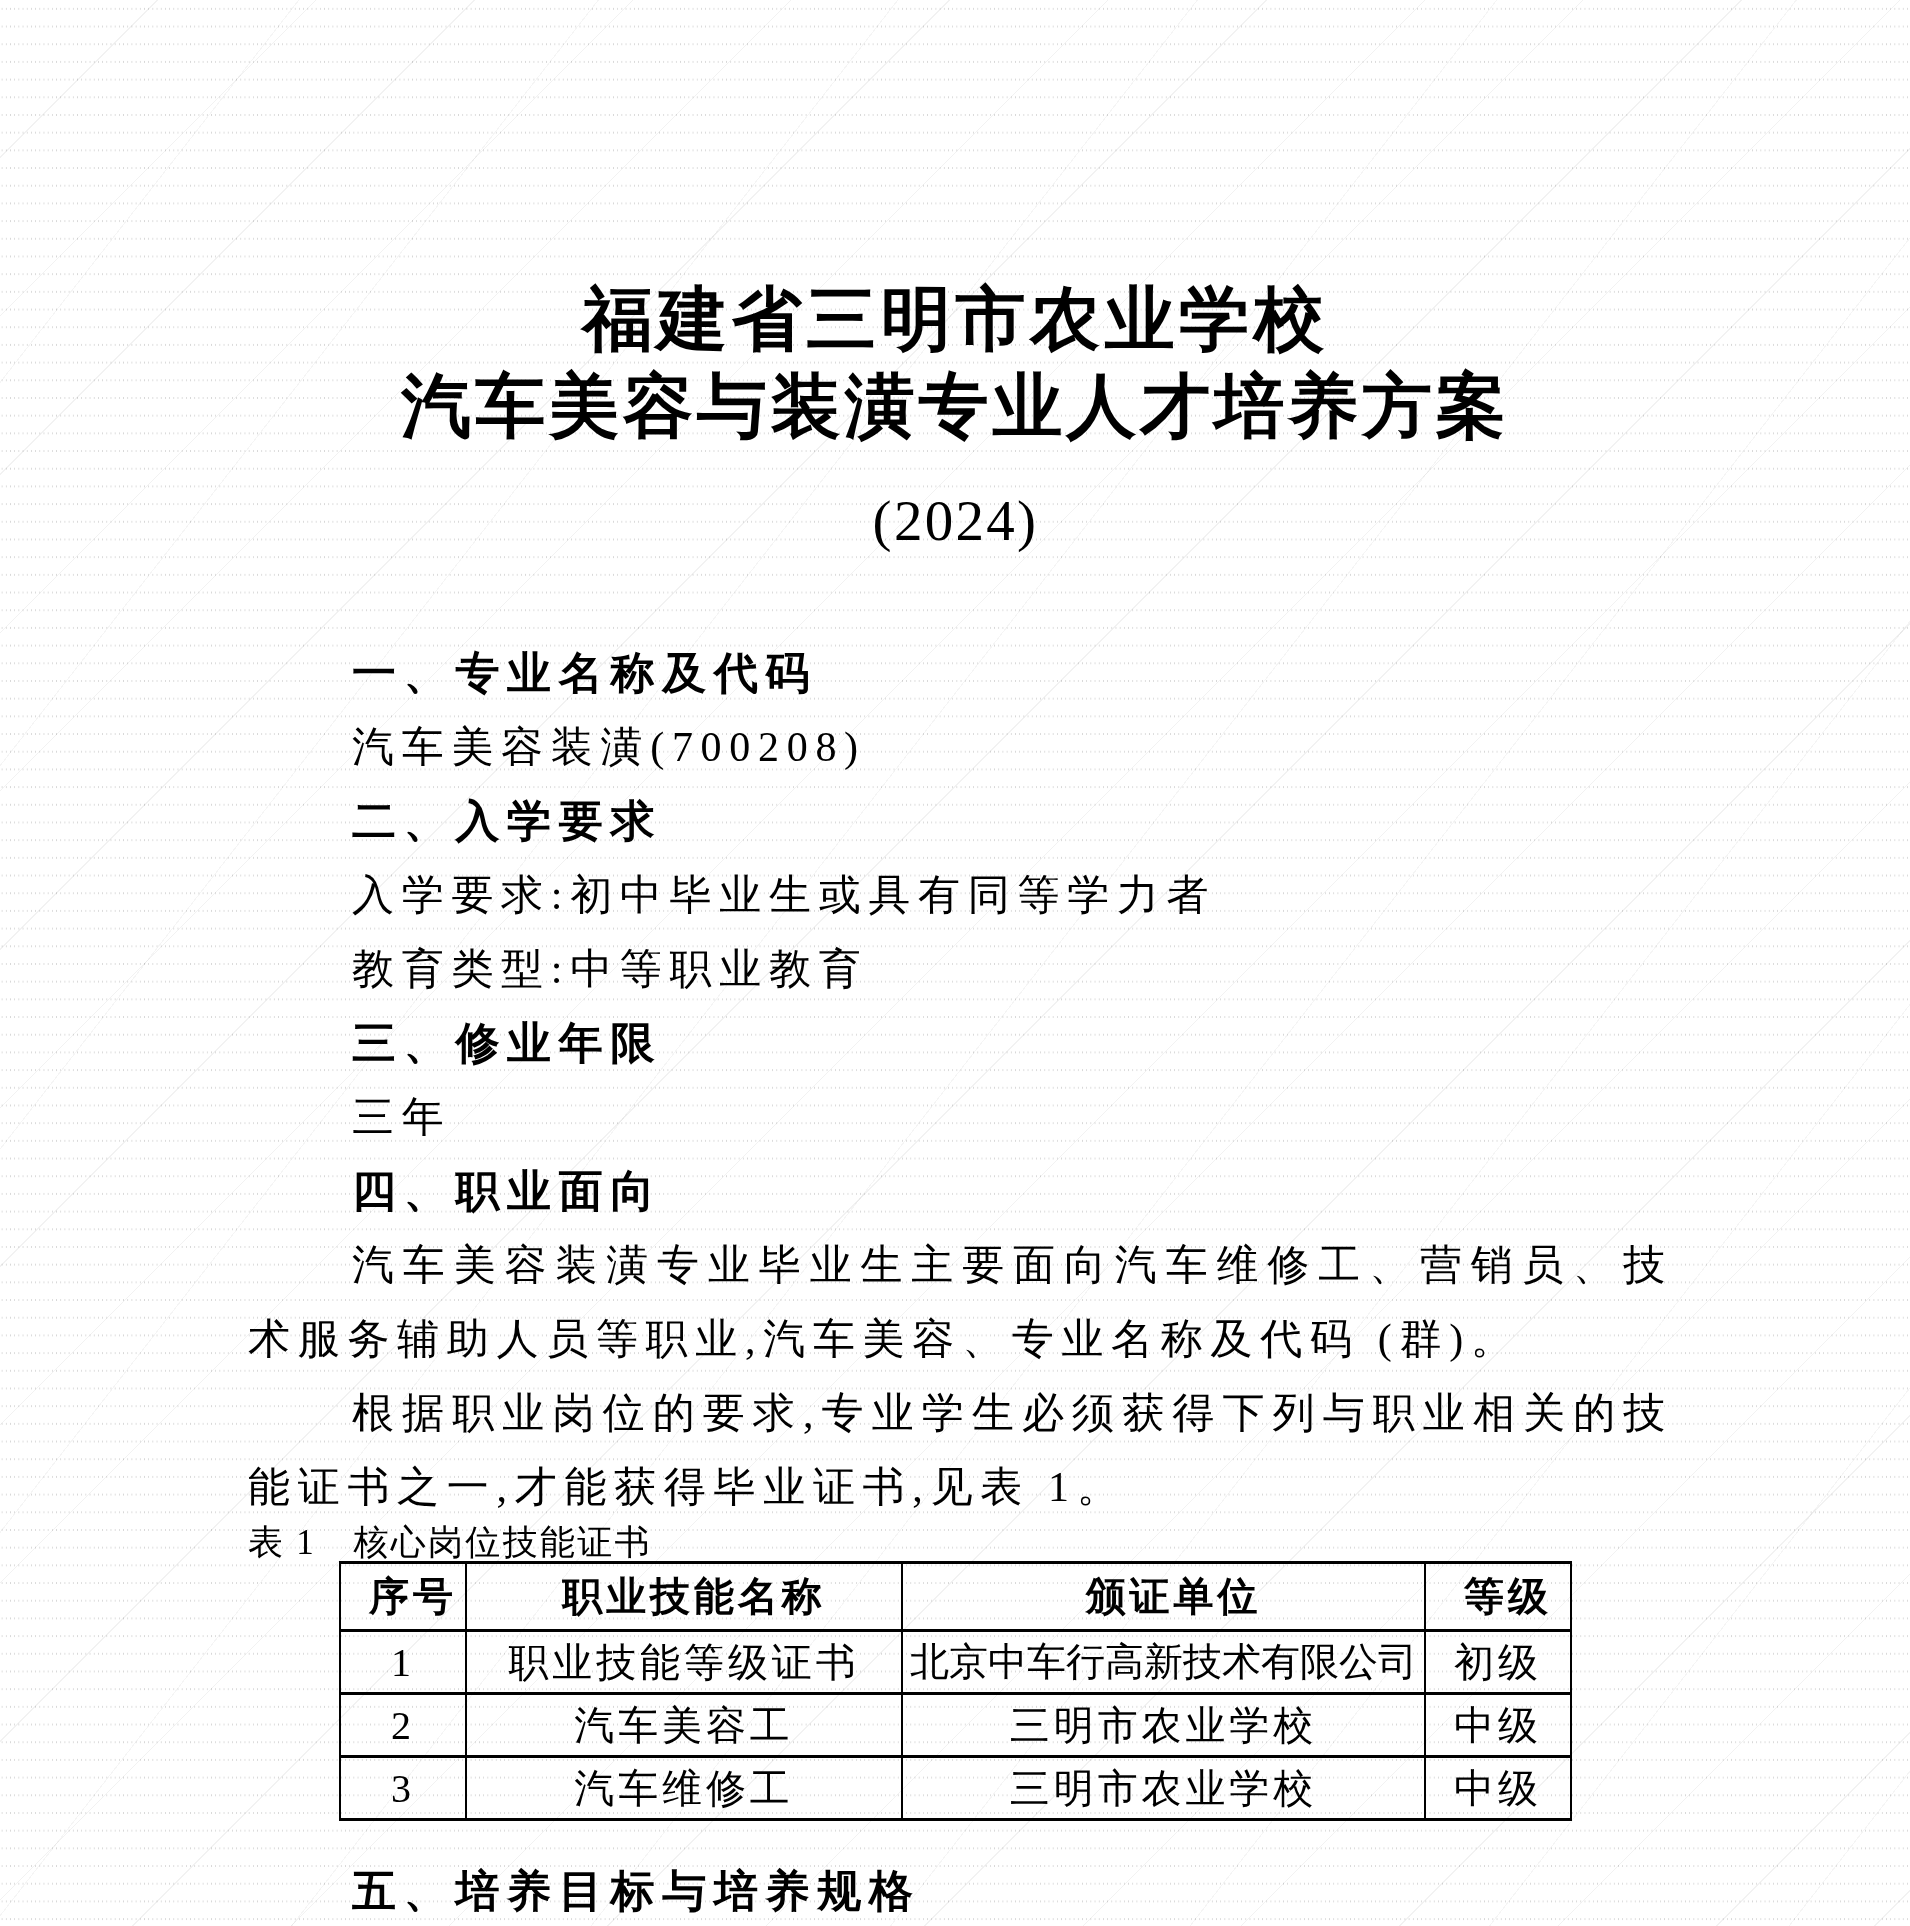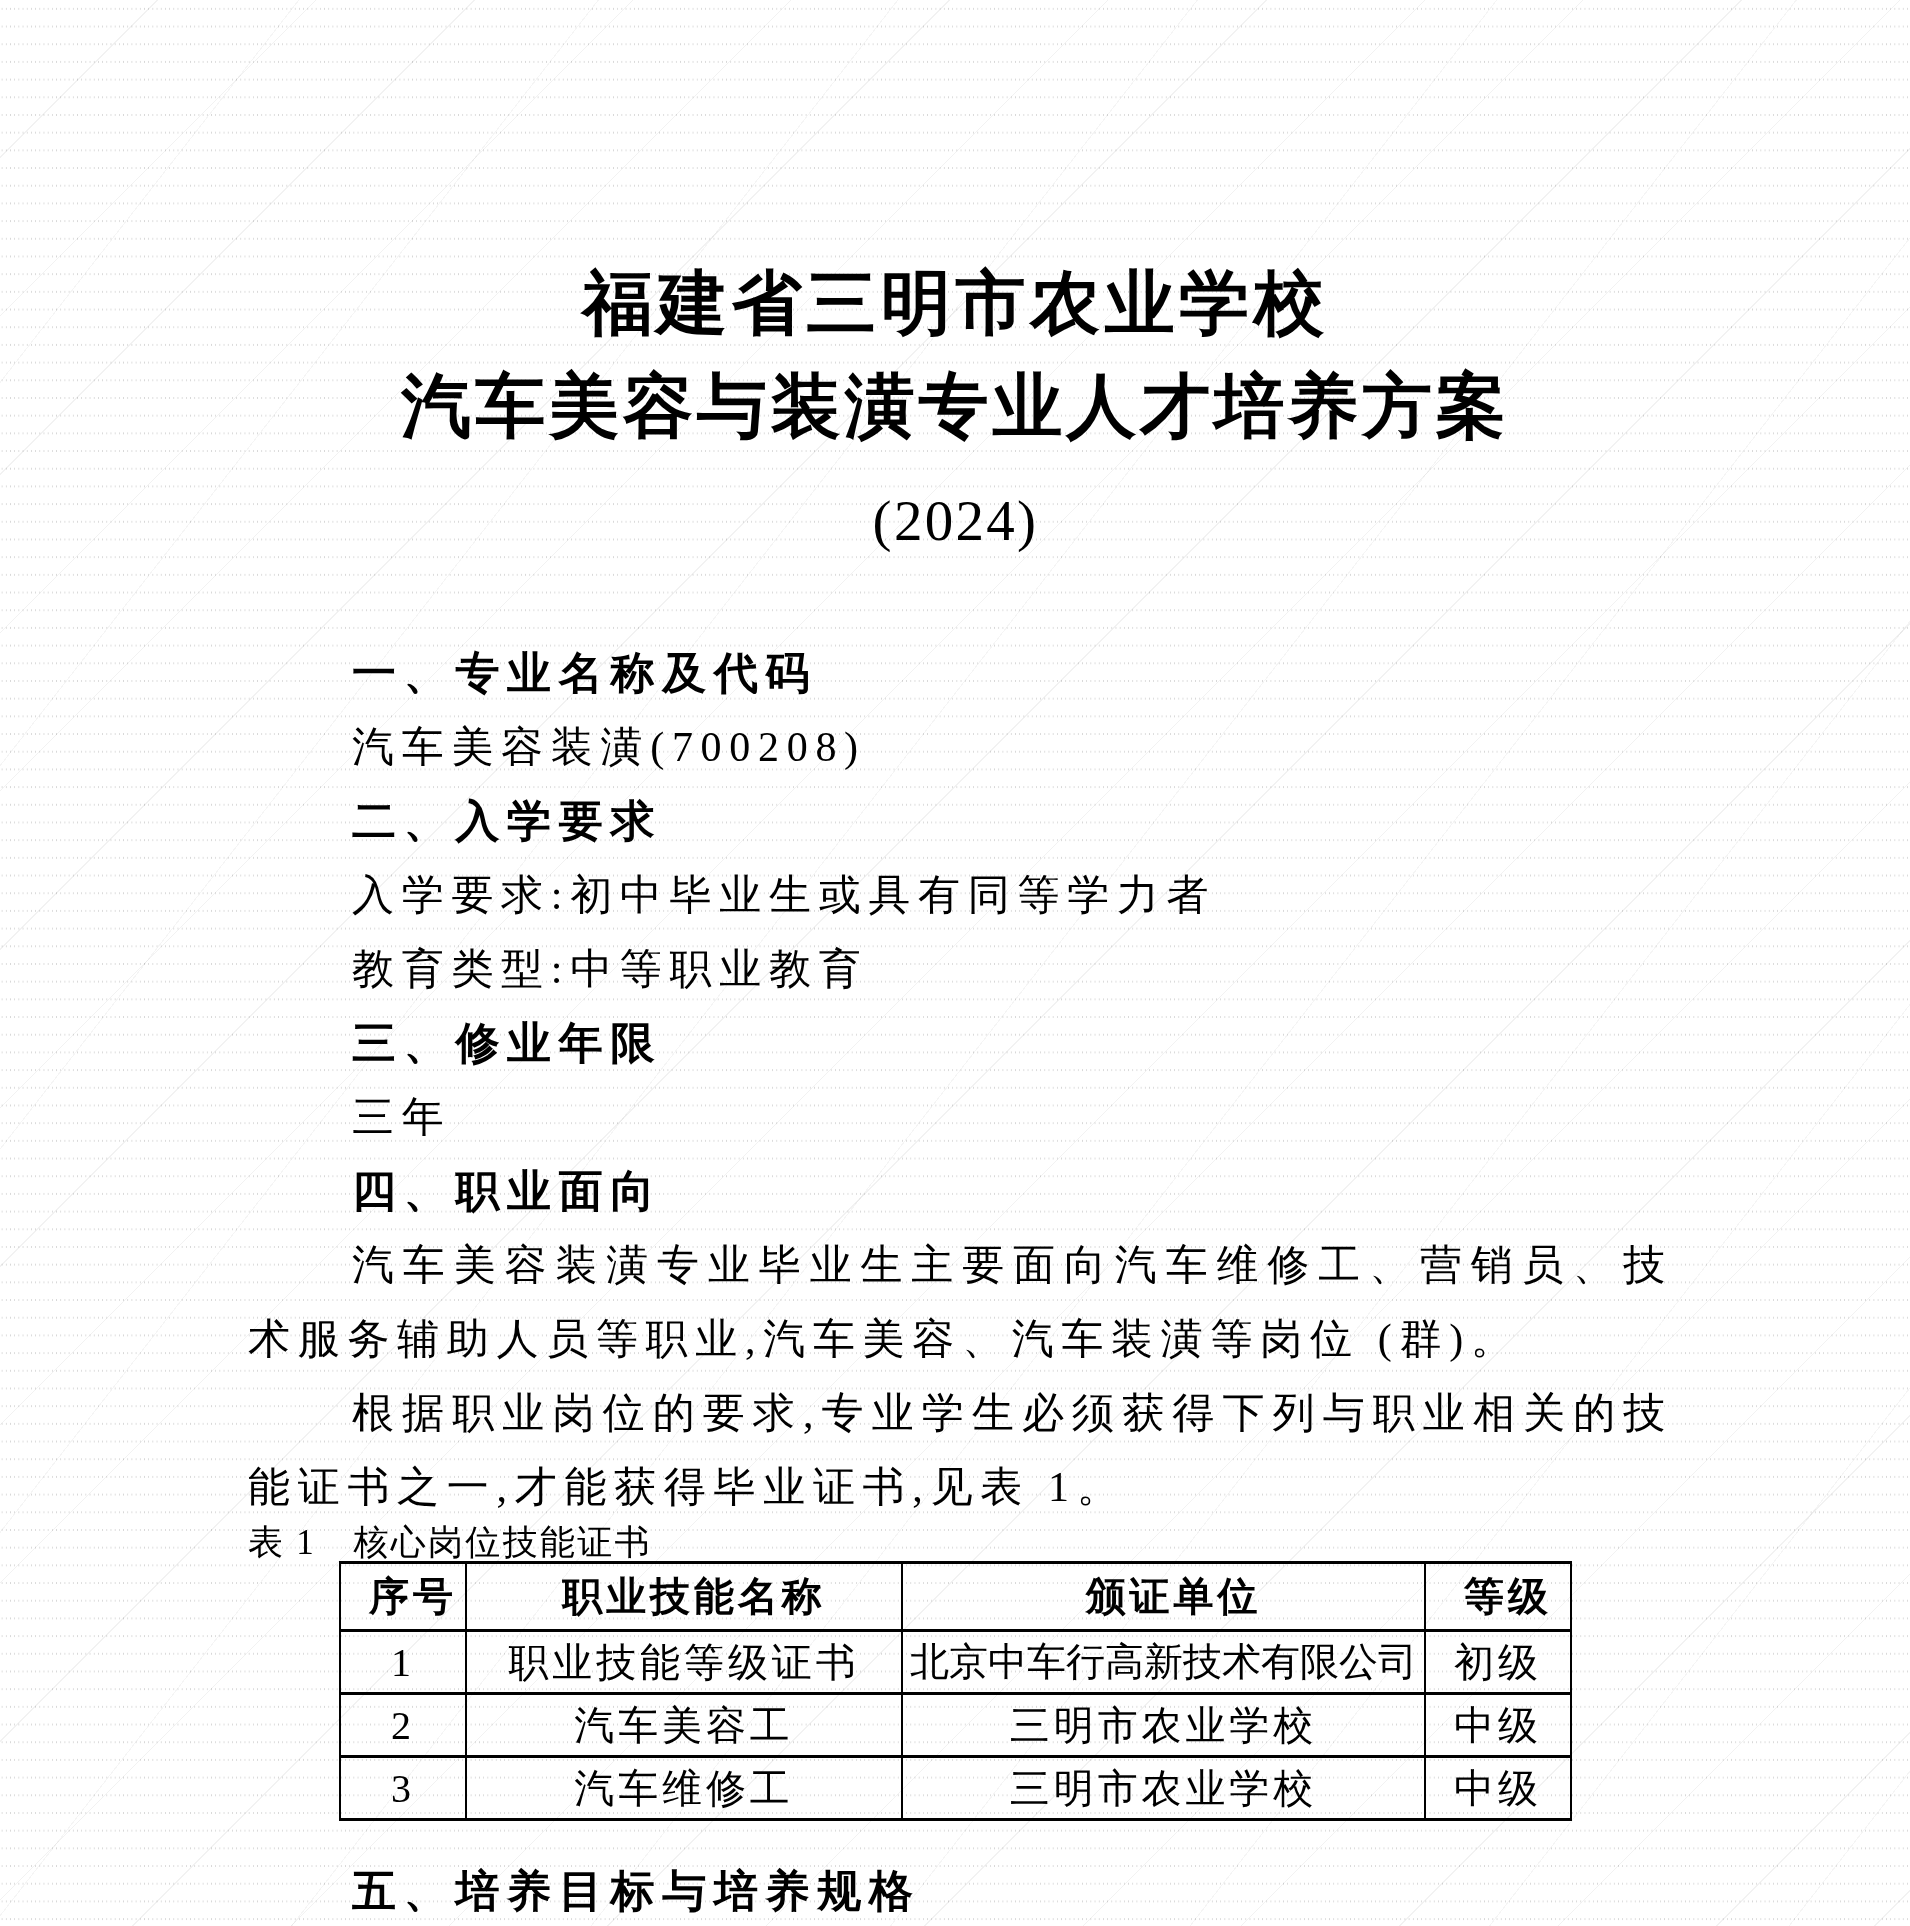--- a/index.html
+++ b/index.html
@@ -23,21 +23,21 @@
     overflow: hidden;
   }
   .title-line {
     position: absolute;
     left: 0; width: 100%;
     text-align: center;
     font-family: "Liberation Serif", serif;
     font-weight: 700;
     white-space: nowrap;
   }
-  .title-1 { top: 265px;  height: 77px; line-height: 77px; font-size: 70px; letter-spacing: 4.6px; }
+  .title-1 { top: 281px;  height: 77px; line-height: 77px; font-size: 70px; letter-spacing: 4.6px; }
   .title-2 { top: 368px; height: 77px; line-height: 77px; font-size: 70px; letter-spacing: 3.9px; }
   .title-year { top: 486px; height: 69px; line-height: 69px; font-size: 57px; font-weight: 400; letter-spacing: 2.3px; }
 
   .content {
     position: absolute;
     left: 248px;
     top: 636px;
     width: 1425px;
   }
   .line {
@@ -111,21 +111,21 @@
     <div class="line">汽车美容装潢(700208)</div>
 
     <div class="heading">二、入学要求</div>
     <div class="line">入学要求:初中毕业生或具有同等学力者</div>
     <div class="line">教育类型:中等职业教育</div>
 
     <div class="heading">三、修业年限</div>
     <div class="line">三年</div>
 
     <div class="heading">四、职业面向</div>
-    <div class="para">汽车美容装潢专业毕业生主要面向汽车维修工、营销员、技术服务辅助人员等职业,汽车美容、汽车装潢等岗位 (群)。</div>
+    <div class="para">汽车美容装潢专业毕业生主要面向汽车维修工、营销员、技术服务辅助人员等职业,汽车美容、专业名称及代码 (群)。</div>
     <div class="para">根据职业岗位的要求,专业学生必须获得下列与职业相关的技能证书之一,才能获得毕业证书,见表 1。</div>
 
     <div class="table-caption">表 1　核心岗位技能证书</div>
 
     <table class="cert-table">
       <colgroup>
         <col style="width:126px">
         <col style="width:436px">
         <col style="width:523px">
         <col style="width:146px">

